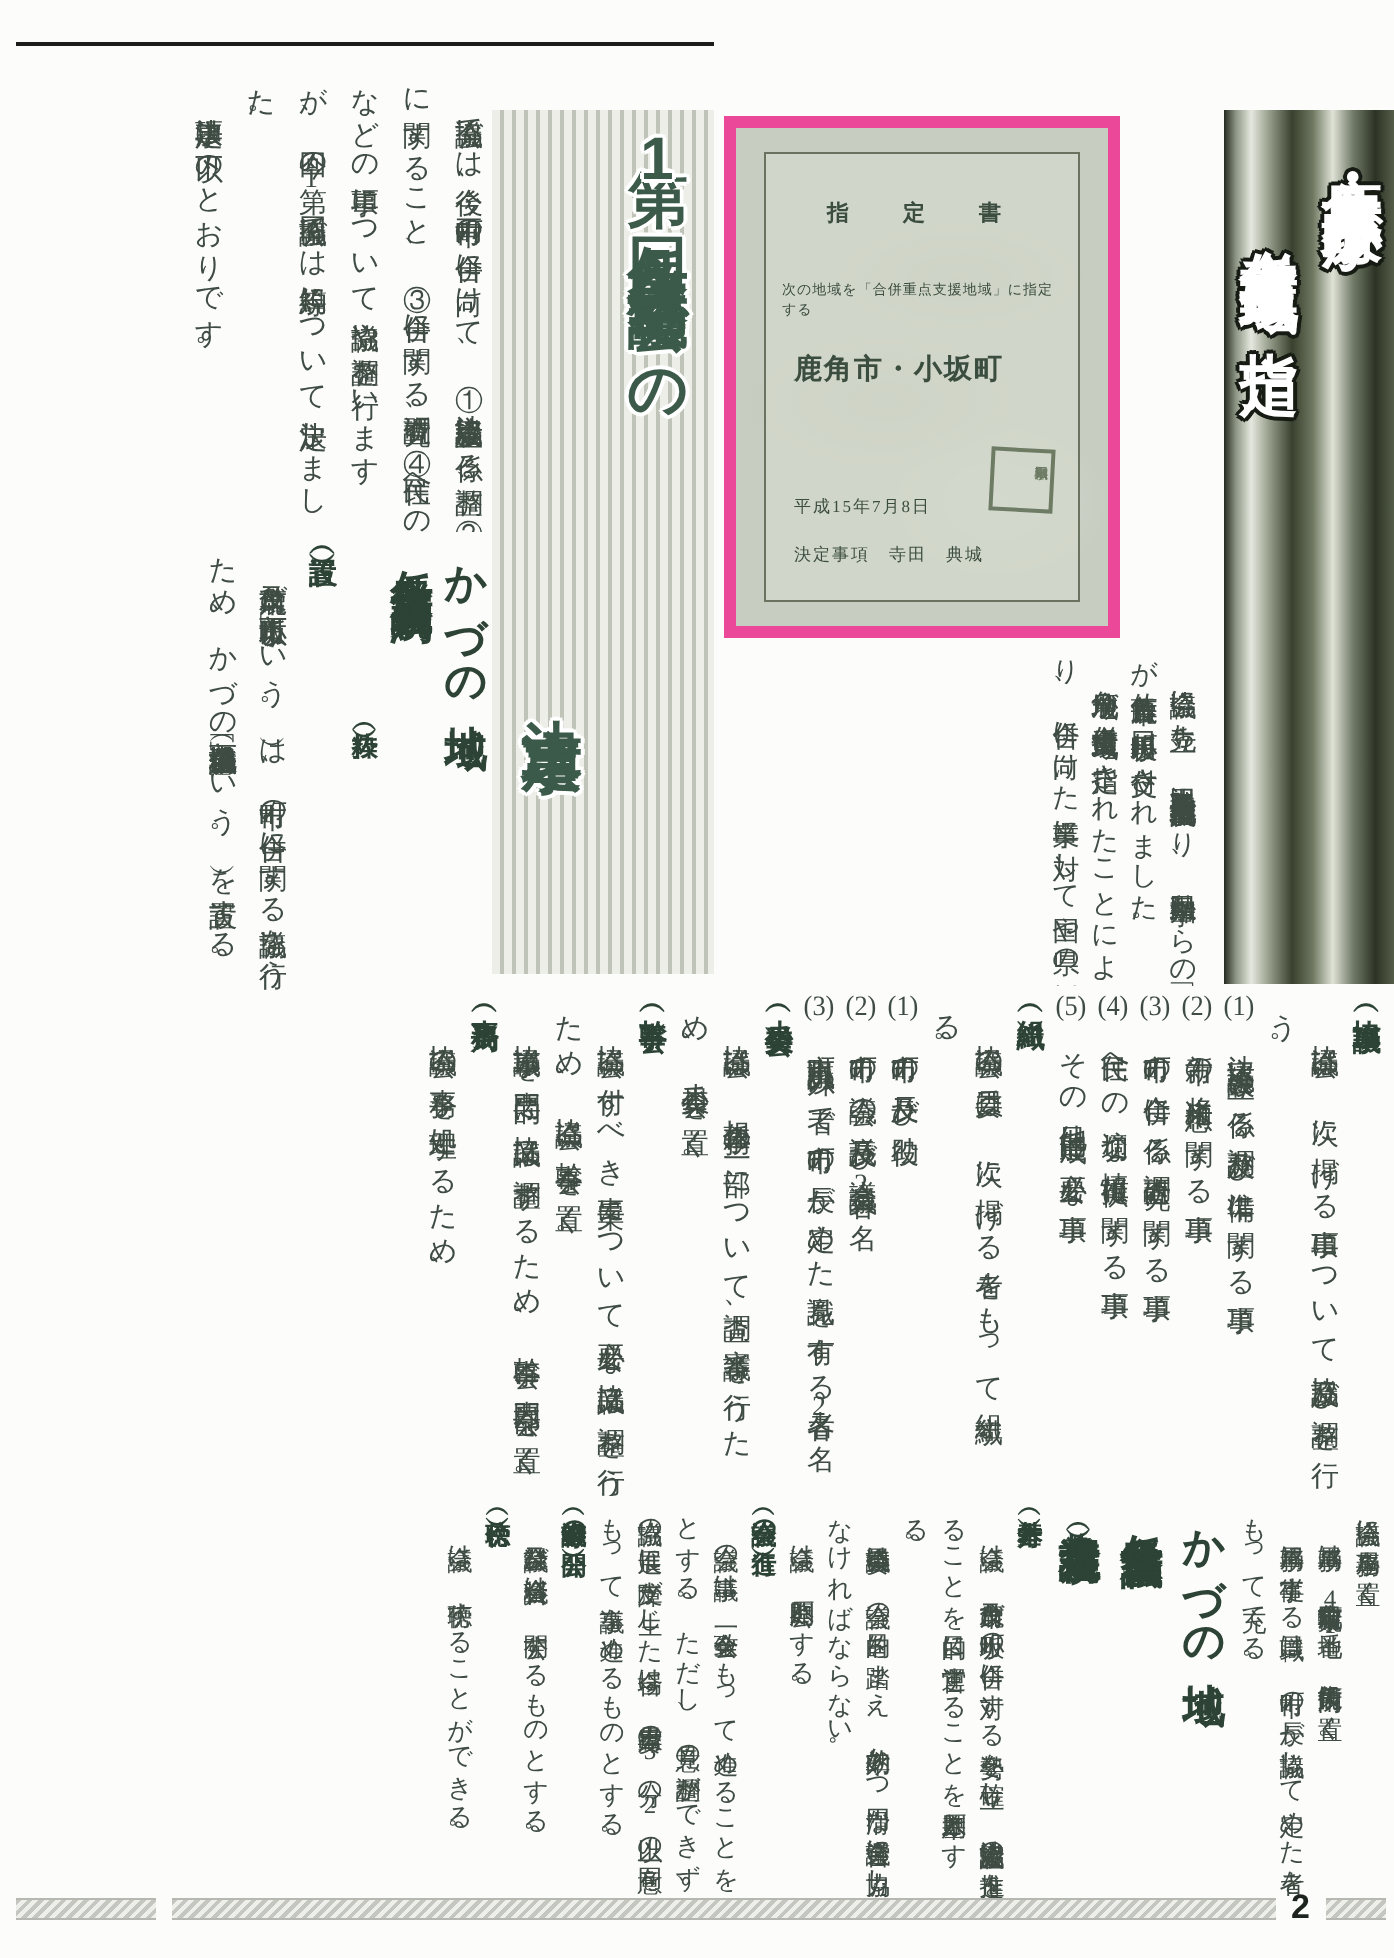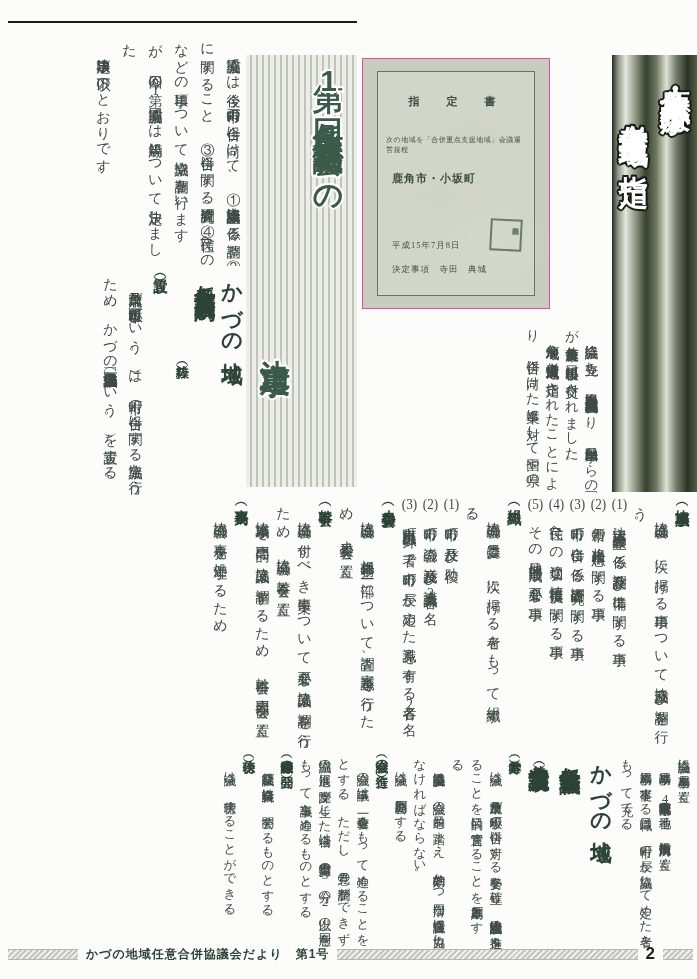--- a/index.html
+++ b/index.html
@@ -49,37 +49,37 @@
     color:#3c5a49;font-size:30px;letter-spacing:4px;
     text-shadow:2px 0 0 #fff,-2px 0 0 #fff,0 2px 0 #fff,0 -2px 0 #fff,
       1.4px 1.4px 0 #fff,-1.4px -1.4px 0 #fff,1.4px -1.4px 0 #fff,-1.4px 1.4px 0 #fff;
   }
   .mh1{line-height:57px;padding-top:6px;}
   .mh2{line-height:50px;padding-top:280px;}
 
   
   .photo{
     position:absolute;left:362px;top:58px;width:186px;height:249px;
-    background:#c7cdc1;border:1px solid #ec4899;margin:0;
+    background:#c7cdc1;border:6px solid #ec4899;margin:0;
   }
   .photo::before{
     content:"";position:absolute;inset:0;
     background:
       radial-gradient(90px 40px at 60% 30%,rgba(110,125,100,.18),transparent 70%),
       radial-gradient(100px 50px at 40% 55%,rgba(110,125,100,.15),transparent 70%),
       radial-gradient(80px 60px at 70% 75%,rgba(255,255,255,.25),transparent 70%);
   }
   .paper{
     position:absolute;left:14px;top:12px;right:14px;bottom:12px;
     background:rgba(211,216,204,.8);border:1px solid #6a7260;
     color:#3b4d3f;
   }
   .cert-title{margin-top:22px;text-align:center;font-weight:bold;font-size:11px;letter-spacing:8px;}
   .cert-line1{margin-top:26px;padding:0 8px;font-size:7px;letter-spacing:.5px;}
-  .cert-line2{margin-top:16px;padding-left:14px;font-size:11px;font-weight:bold;letter-spacing:1px;}
+  .cert-line2{margin-top:16px;padding-left:14px;font-size:14px;font-weight:bold;letter-spacing:1px;}
   .cert-date{margin-top:54px;padding-left:14px;font-size:8.5px;letter-spacing:1px;}
   .cert-signer{margin-top:12px;padding-left:14px;font-size:8.5px;letter-spacing:1px;}
   .seal{
     position:absolute;right:12px;bottom:44px;width:26px;height:26px;
     border:2px solid #5c6b52;color:#5c6b52;transform:rotate(3deg);
     font-size:7px;line-height:8px;overflow:hidden;
     writing-mode:vertical-rl;text-orientation:upright;letter-spacing:0;
     opacity:.85;padding:1px;
   }
 
@@ -152,21 +152,21 @@
   </section>
 
   <section class="mid-headline">
     <div class="mh1">第<span class="tcy">1</span>回任意合併協議会での</div>
     <div class="mh2">決定事項</div>
   </section>
 
   <figure class="photo">
     <div class="paper">
       <div class="cert-title">指　定　書</div>
-      <div class="cert-line1">次の地域を「合併重点支援地域」会議運営規程</div>
+      <div class="cert-line1">次の地域を「合併重点支援地域」に指定する</div>
       <div class="cert-line2">鹿角市・小坂町</div>
       <div class="cert-date">平成15年7月8日</div>
       <div class="cert-signer">決定事項　寺田　典城</div>
       <div class="seal">秋田県知事</div>
     </div>
   </figure>
 
   <section class="v lead">
     <p>協議会に先立ち、小沢田勝之助秋田県鹿角地域振興局長より、秋田県知事からの「合併重点支援地域指定書」が佐藤鹿角市長と川口小坂町長に交付されました。</p>
     <p>鹿角地域が合併重点支援地域に指定されたことにより、合併に向けた事業に対して国や県の支援</p>
@@ -215,19 +215,18 @@
     <h4>（会議の進行）</h4>
     <p>会議の議事は、全会一致をもって進めることを原則とする。ただし、意見の調整ができず、協議の進展に支障が生じた場合は、出席委員の<span class="tcy">3</span>分の<span class="tcy">2</span>以上の同意をもって議事を進めるものとする。</p>
     <h4>（会議録等の公開）</h4>
     <p>会議録及び会議資料は、公開するものとする。</p>
     <h4>（傍聴）</h4>
     <p>会議は、傍聴することができる。</p>
   </section>
 
   <footer class="footer">
     <div class="hbar b1"></div>
-    <span class="footer-title">かづの地域任意合併協議会だより　第1号</span>
     <div class="hbar b2"></div>
     <span class="page-num">2</span>
     <div class="hbar b3"></div>
   </footer>
 
 </div>
 
 </body></html>

